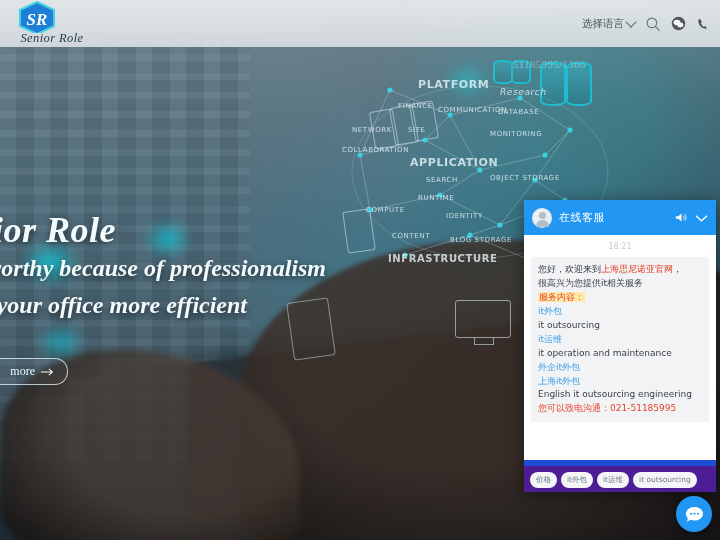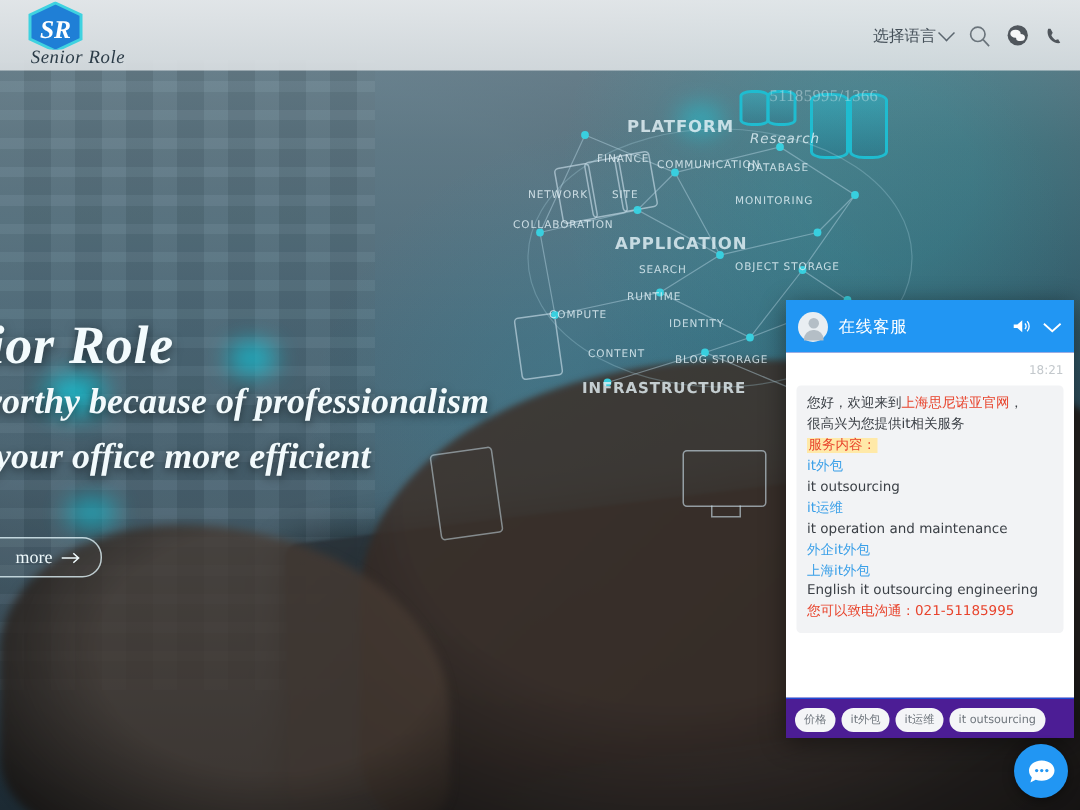--- a/index.html
+++ b/index.html
@@ -106,29 +106,29 @@
   .chat{position:absolute;left:524px;top:200px;width:192px;height:292px;background:#4c1d95;
     box-shadow:0 3px 16px rgba(0,0,0,.45);z-index:60;display:flex;flex-direction:column;
     font-family:"DejaVu Sans","Liberation Sans",sans-serif;}
   .chat-hd{height:35px;background:#2196f3;display:flex;align-items:center;padding:0 8px;gap:7px;flex:0 0 35px;}
   .avatar{width:20px;height:20px;border-radius:50%;background:#e9eef2;position:relative;flex:0 0 20px;}
   .avatar:before{content:"";position:absolute;left:6.5px;top:4px;width:7px;height:7px;border-radius:50%;background:#b4bec6;}
   .avatar:after{content:"";position:absolute;left:3.5px;top:12px;width:13px;height:7px;border-radius:6px 6px 0 0;background:#b4bec6;}
   .chat-title{color:#fff;font-size:11px;letter-spacing:.5px;}
   .hd-icons{margin-left:auto;display:flex;align-items:center;gap:7px;}
   .chat-body{flex:1;background:#fff;padding:6px 7px 2px;overflow:hidden;position:relative;}
-  .ts{text-align:right;font-size:8px;color:#c3c8cc;margin:1px 0 6px;}
+  .ts{text-align:center;font-size:8px;color:#c3c8cc;margin:1px 0 6px;}
   .msg{background:#f2f3f5;border-radius:3px;padding:6px 7px;font-size:9px;line-height:1.55;color:#3a3f45;}
   .msg .lnk{color:#e8432c;}
   .msg .hl{background:#ffe9a8;color:#e8432c;padding:0 1px;}
   .msg .blue{color:#3ba0e8;}
   .msg .blue-u{color:#3ba0e8;}
   .msg .en{color:#3a3f45;}
   .msg .red{color:#e8432c;}
-  .quick{display:flex;gap:4px;padding:6px 6px 4px;flex-wrap:nowrap;border-top:1px solid #1d4ed8;}
+  .quick{display:flex;gap:4px;padding:6px 6px 4px;flex-wrap:nowrap;border-top:6px solid #1d4ed8;}
   .qbtn{background:#f4f5f7;border-radius:10px;font-size:7.5px;color:#6f767d;padding:3px 6px;white-space:nowrap;}
   .input-row{display:flex;align-items:center;padding:7px 8px 2px;border-top:1px solid #eceef0;gap:6px;}
   .input-row .ph{flex:1;font-size:8.5px;color:#b9bec3;border-left:1px solid #888;padding-left:2px;}
   .in-icons{display:flex;gap:6px;opacity:.55;}
   .foot-hint{text-align:center;font-size:6.5px;color:#dcdfe2;padding:3px 0 5px;}
 
   
   .ball{position:absolute;right:8px;bottom:8px;width:36px;height:36px;border-radius:50%;
     background:#2196f3;z-index:70;display:flex;align-items:center;justify-content:center;
     box-shadow:0 2px 8px rgba(0,0,0,.4);}

